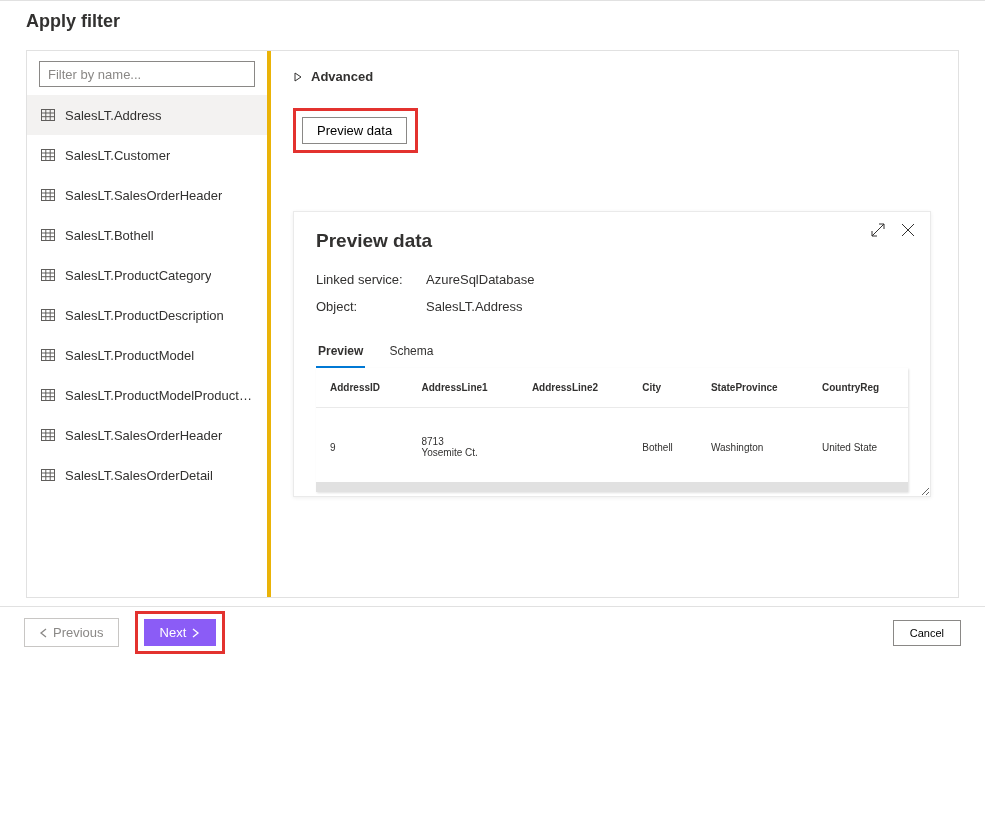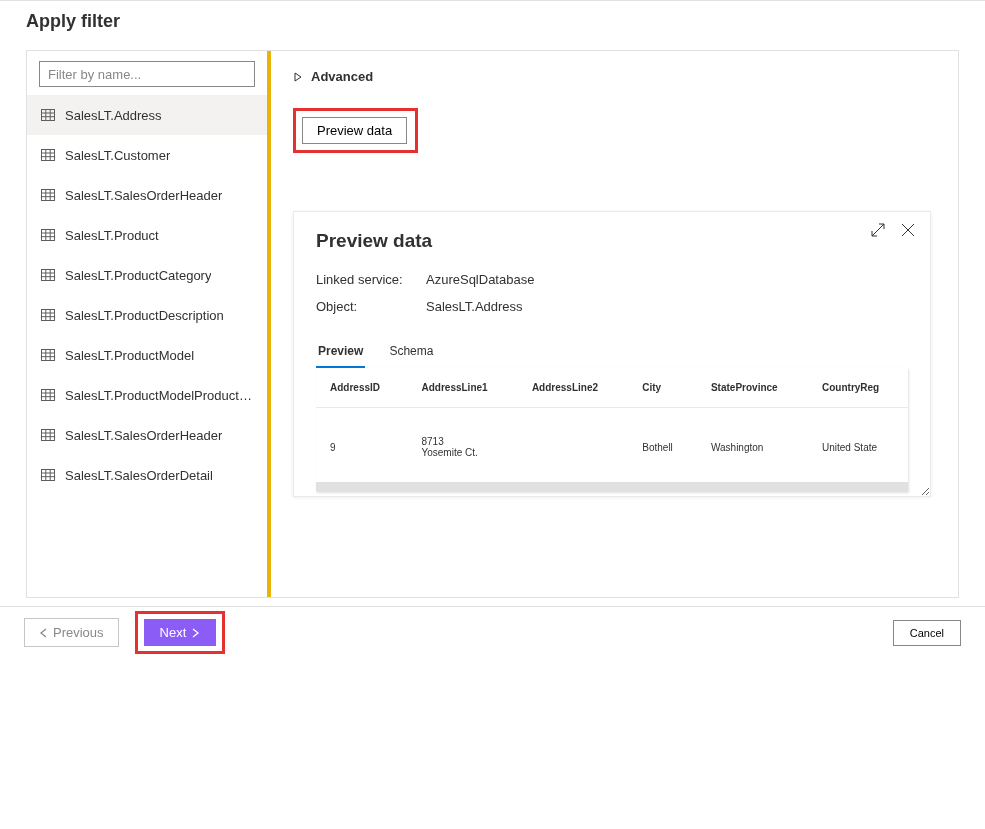--- a/index.html
+++ b/index.html
@@ -225,21 +225,21 @@
               <span class="side-item-label">SalesLT.SalesOrderHeader</span>
             </li>
             <li class="side-item">
               <svg class="table-icon-svg" viewBox="0 0 14 14">
                 <rect x="0.5" y="1.5" width="13" height="11"></rect>
                 <line x1="0.5" y1="5" x2="13.5" y2="5"></line>
                 <line x1="0.5" y1="8.7" x2="13.5" y2="8.7"></line>
                 <line x1="4.8" y1="1.5" x2="4.8" y2="12.5"></line>
                 <line x1="9.2" y1="1.5" x2="9.2" y2="12.5"></line>
               </svg>
-              <span class="side-item-label">SalesLT.Product</span>
+              <span class="side-item-label">SalesLT.Bothell</span>
             </li>
             <li class="side-item">
               <svg class="table-icon-svg" viewBox="0 0 14 14">
                 <rect x="0.5" y="1.5" width="13" height="11"></rect>
                 <line x1="0.5" y1="5" x2="13.5" y2="5"></line>
                 <line x1="0.5" y1="8.7" x2="13.5" y2="8.7"></line>
                 <line x1="4.8" y1="1.5" x2="4.8" y2="12.5"></line>
                 <line x1="9.2" y1="1.5" x2="9.2" y2="12.5"></line>
               </svg>
               <span class="side-item-label">SalesLT.ProductCategory</span>

